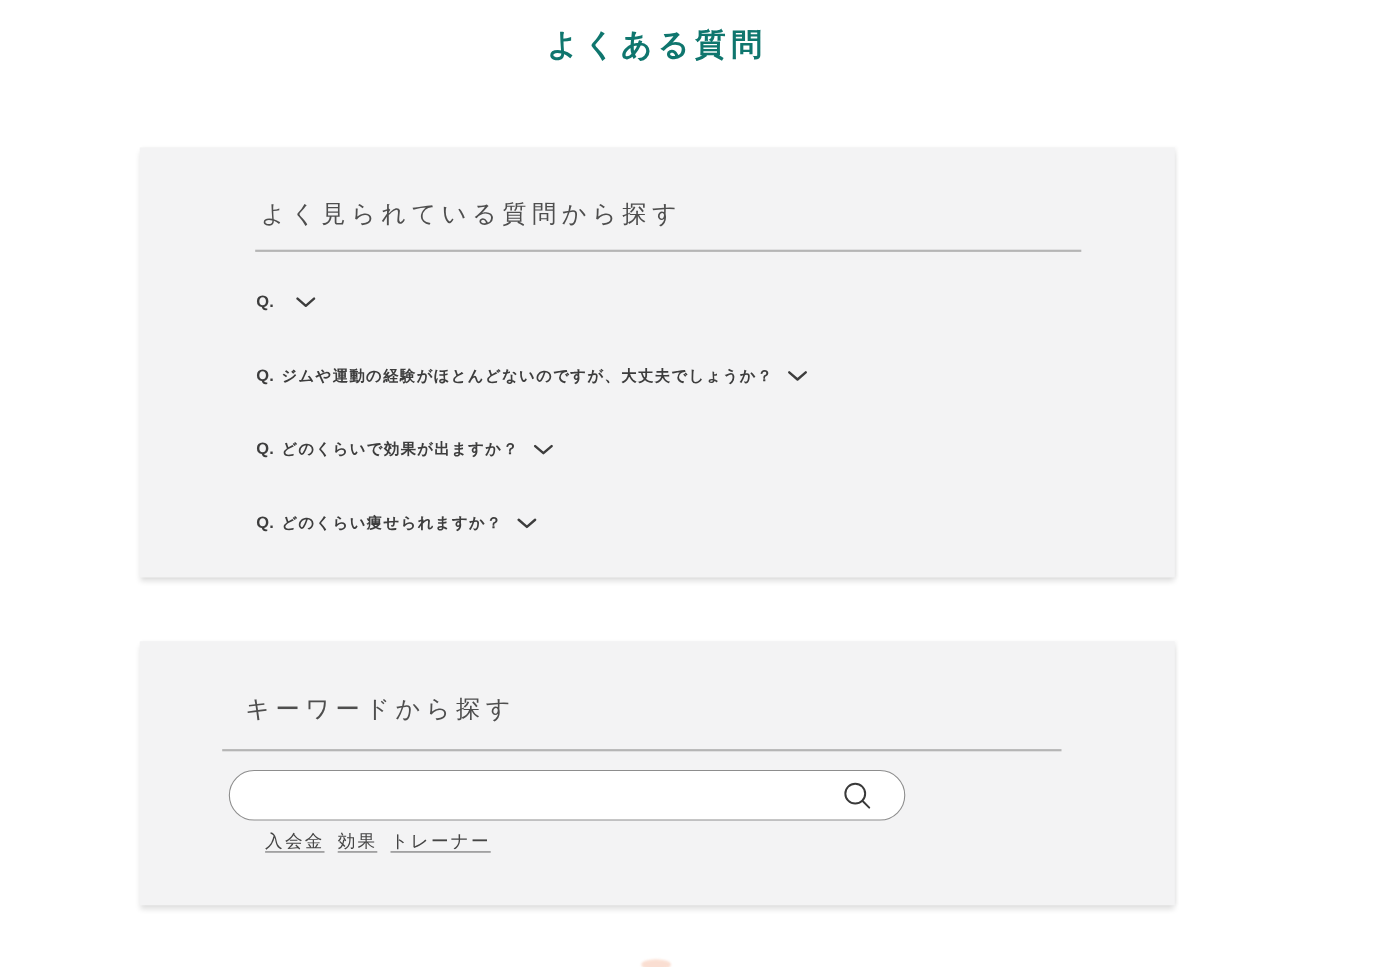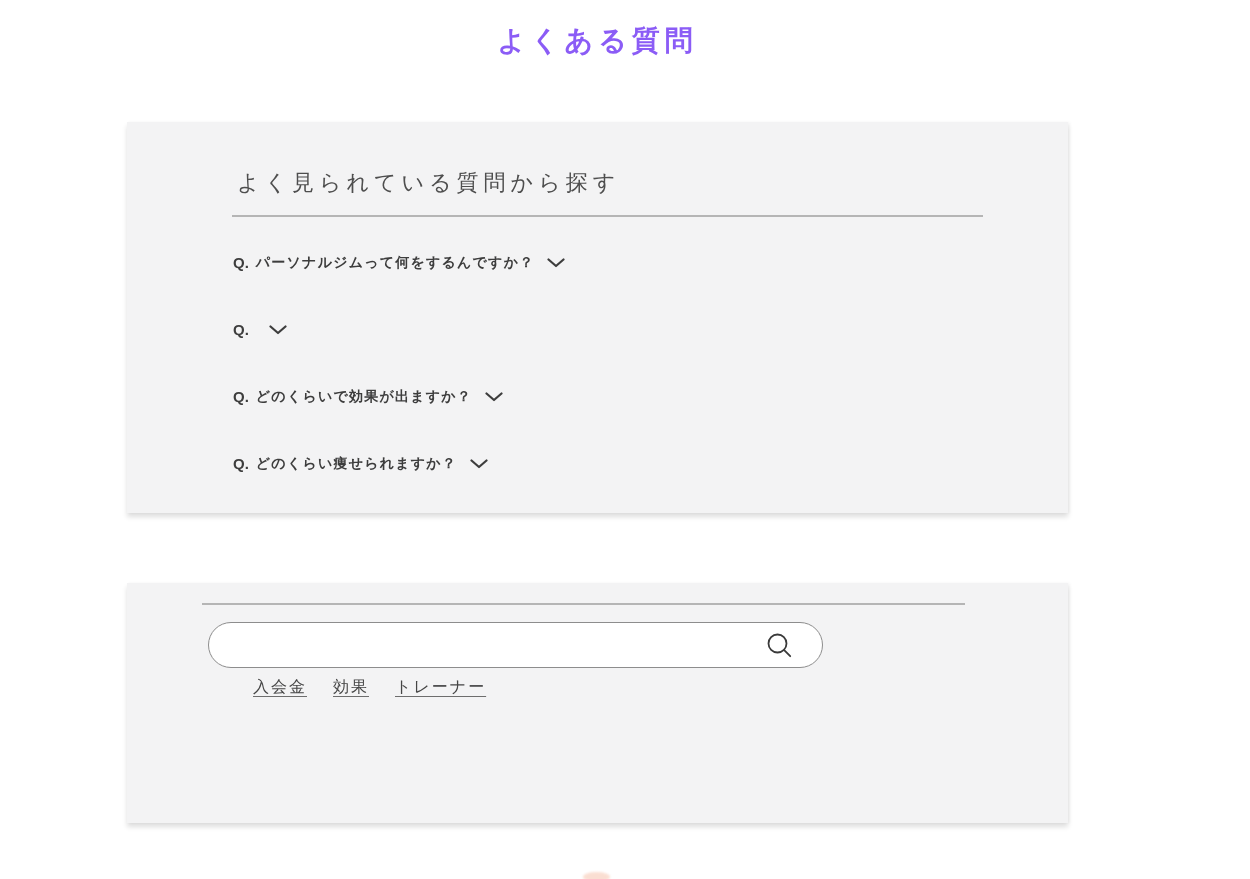--- a/index.html
+++ b/index.html
@@ -7,28 +7,28 @@
   body {
     font-family: "Liberation Sans", "DejaVu Sans", sans-serif;
     width: 1250px; height: 879px;
     position: relative; overflow: hidden;
     color: #3d3d3d;
   }
   .page-title {
     position: absolute; left: 127px; top: 22px; width: 941px;
     text-align: center;
     font-size: 28px; font-weight: 700; letter-spacing: 5px;
-    color: #8b5cf6;
+    color: #0f766e;
   }
   .card {
     position: absolute; left: 127px; width: 941px;
     background: #f3f3f4;
     box-shadow: 0 4px 5px rgba(0,0,0,0.13), 2px 0 3px rgba(0,0,0,0.04);
   }
-  .card-popular { top: 122px; height: 391px; padding: 0 85px 0 105px; }
+  .card-popular { top: 134px; height: 391px; padding: 0 85px 0 105px; }
   .card-keyword { top: 583px; height: 240px; padding: 0 103px 0 75px; }
 
   .section-heading {
     font-size: 22px; font-weight: 400; letter-spacing: 5px;
     color: #4e4e4e; line-height: 33px;
   }
   .card-popular .section-heading { margin: 44px 0 0 5px; }
   .card-keyword .section-heading { margin: 45px 0 0 21px; }
 
   .divider { height: 2px; background: #b5b5b5; border: none; }
@@ -68,22 +68,22 @@
     font-family: "Liberation Sans", "DejaVu Sans", sans-serif;
   }
   .search-btn {
     position: absolute; right: 28px; top: 50%;
     transform: translateY(-50%);
     width: 30px; height: 30px;
     background: none; border: none; cursor: pointer;
     display: flex; align-items: center; justify-content: center;
   }
   .tag-row {
-    display: flex; gap: 26px;
-    margin: 9px 0 0 51px;
+    display: flex; gap: 12px;
+    margin: 9px 0 0 39px;
   }
   .tag-link {
     font-size: 16px; color: #454545; letter-spacing: 2px;
     text-decoration: underline;
     text-underline-offset: 4px;
     text-decoration-thickness: 1px;
     text-decoration-color: #6d6d6d;
     cursor: pointer;
   }
   .accent-dot {
@@ -96,29 +96,29 @@
 <body>
 
 <h1 class="page-title">よくある質問</h1>
 
 <section class="card card-popular">
   <h2 class="section-heading">よく見られている質問から探す</h2>
   <hr class="divider">
   <ul class="question-list">
     <li class="question-row">
       <span class="q-prefix">Q.</span>
-      <span class="q-text">パーソナルジムって何をするんですか？</span>
       <span class="chevron">
         <svg width="18" height="10" viewBox="0 0 18 10">
             <polyline points="1.5,1.5 9,8 16.5,1.5" fill="none" stroke="#3d3d3d" stroke-width="2.2" stroke-linecap="round" stroke-linejoin="round"></polyline>
           </svg>
       </span>
     </li>
     <li class="question-row">
       <span class="q-prefix">Q.</span>
+      <span class="q-text">ジムや運動の経験がほとんどないのですが、大丈夫でしょうか？</span>
       <span class="chevron">
         <svg width="18" height="10" viewBox="0 0 18 10">
             <polyline points="1.5,1.5 9,8 16.5,1.5" fill="none" stroke="#3d3d3d" stroke-width="2.2" stroke-linecap="round" stroke-linejoin="round"></polyline>
           </svg>
       </span>
     </li>
     <li class="question-row">
       <span class="q-prefix">Q.</span>
       <span class="q-text">どのくらいで効果が出ますか？</span>
       <span class="chevron">
@@ -133,20 +133,21 @@
       <span class="chevron">
         <svg width="18" height="10" viewBox="0 0 18 10">
             <polyline points="1.5,1.5 9,8 16.5,1.5" fill="none" stroke="#3d3d3d" stroke-width="2.2" stroke-linecap="round" stroke-linejoin="round"></polyline>
           </svg>
       </span>
     </li>
   </ul>
 </section>
 
 <section class="card card-keyword">
+  <h2 class="section-heading">キーワードから探す</h2>
   <hr class="divider">
   <div class="search-bar">
     <input type="text" class="search-input" aria-label="keyword search" value="" style="">
     <button class="search-btn">
       <span style="display:flex;">
         <svg width="27" height="27" viewBox="0 0 27 27">
           <circle cx="11.5" cy="11.5" r="9" fill="none" stroke="#3a3a3a" stroke-width="1.8"></circle>
           <line x1="18.2" y1="18.2" x2="24.2" y2="24.2" stroke="#3a3a3a" stroke-width="1.8" stroke-linecap="round"></line>
         </svg>
       </span>

